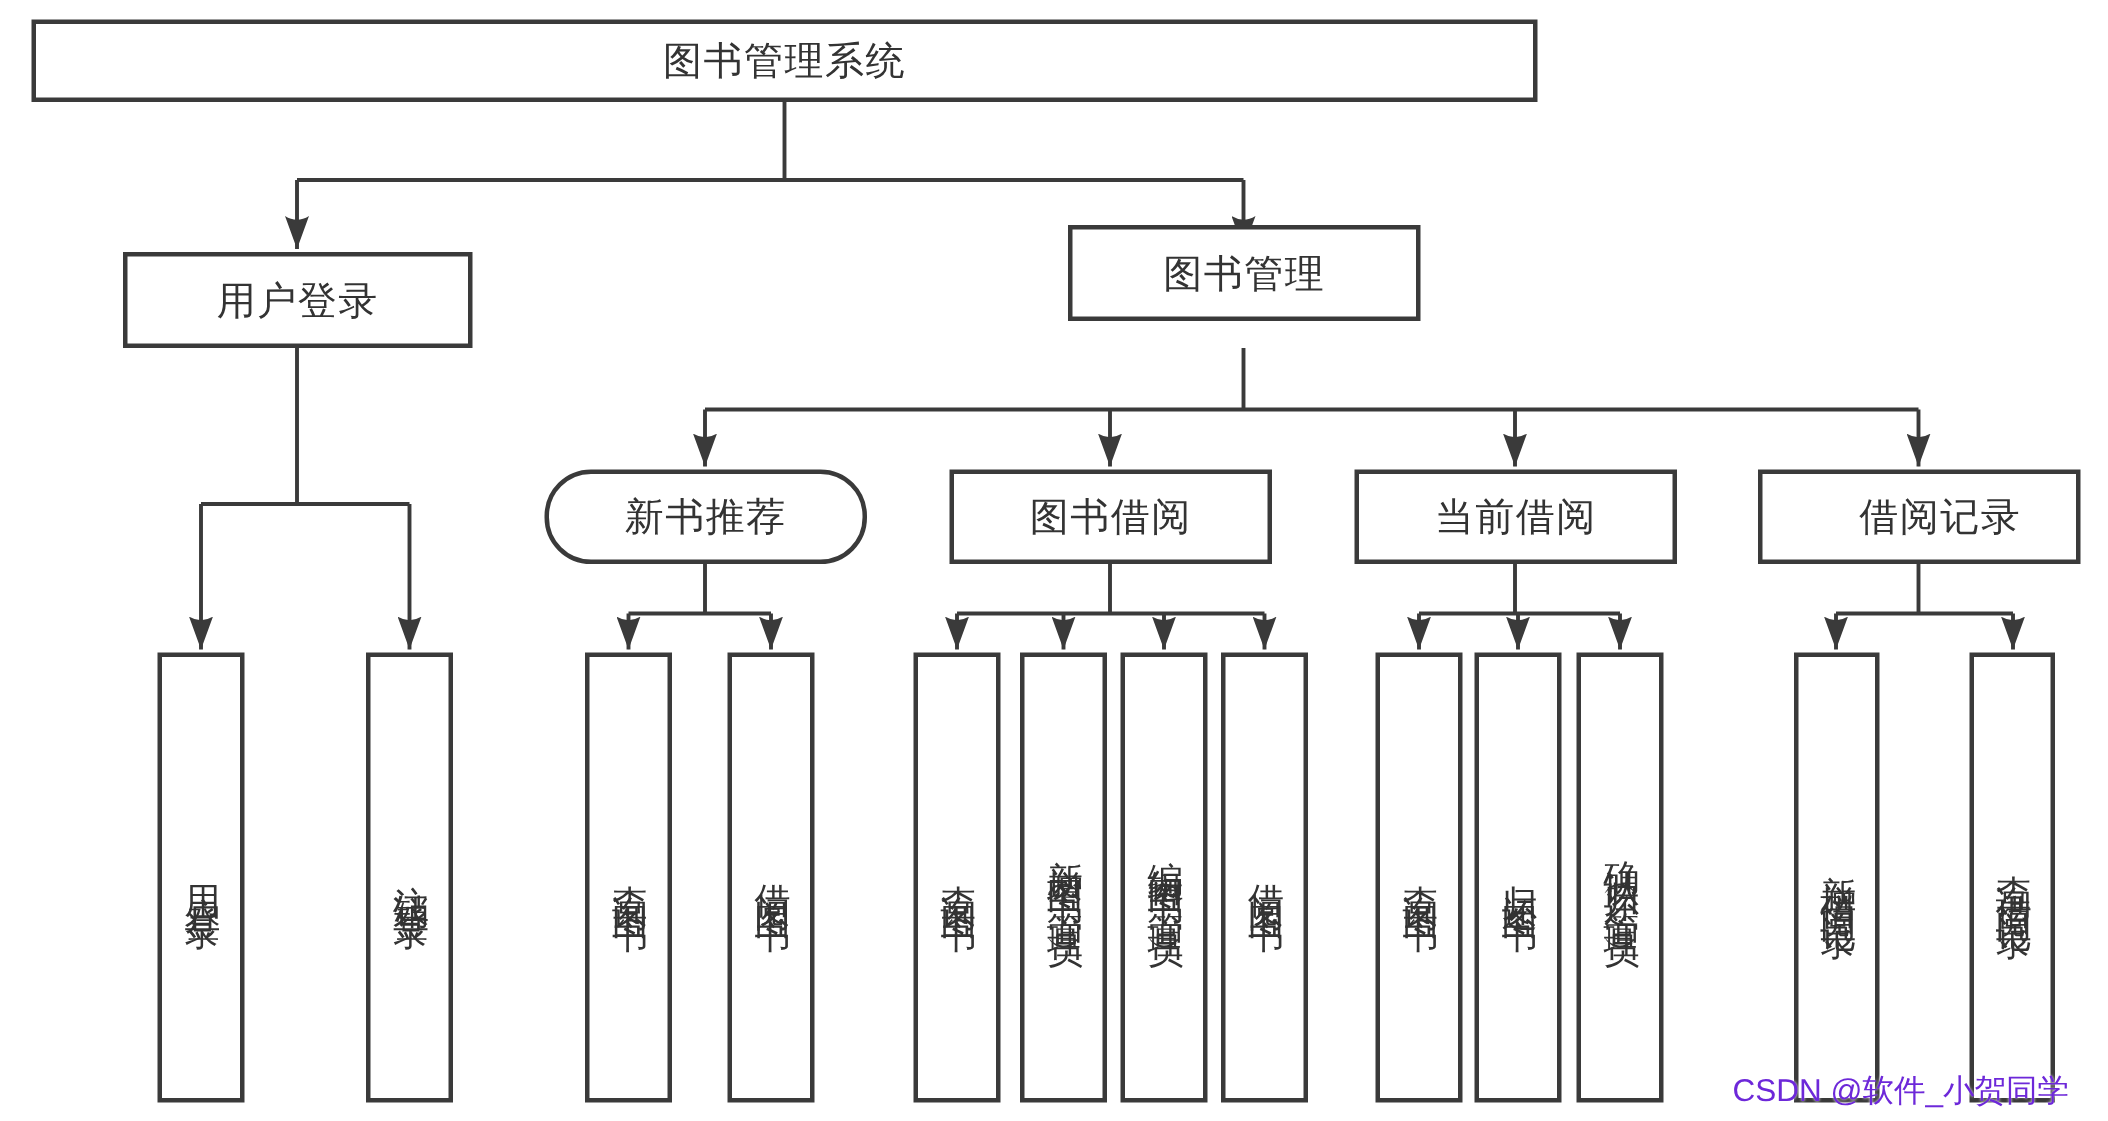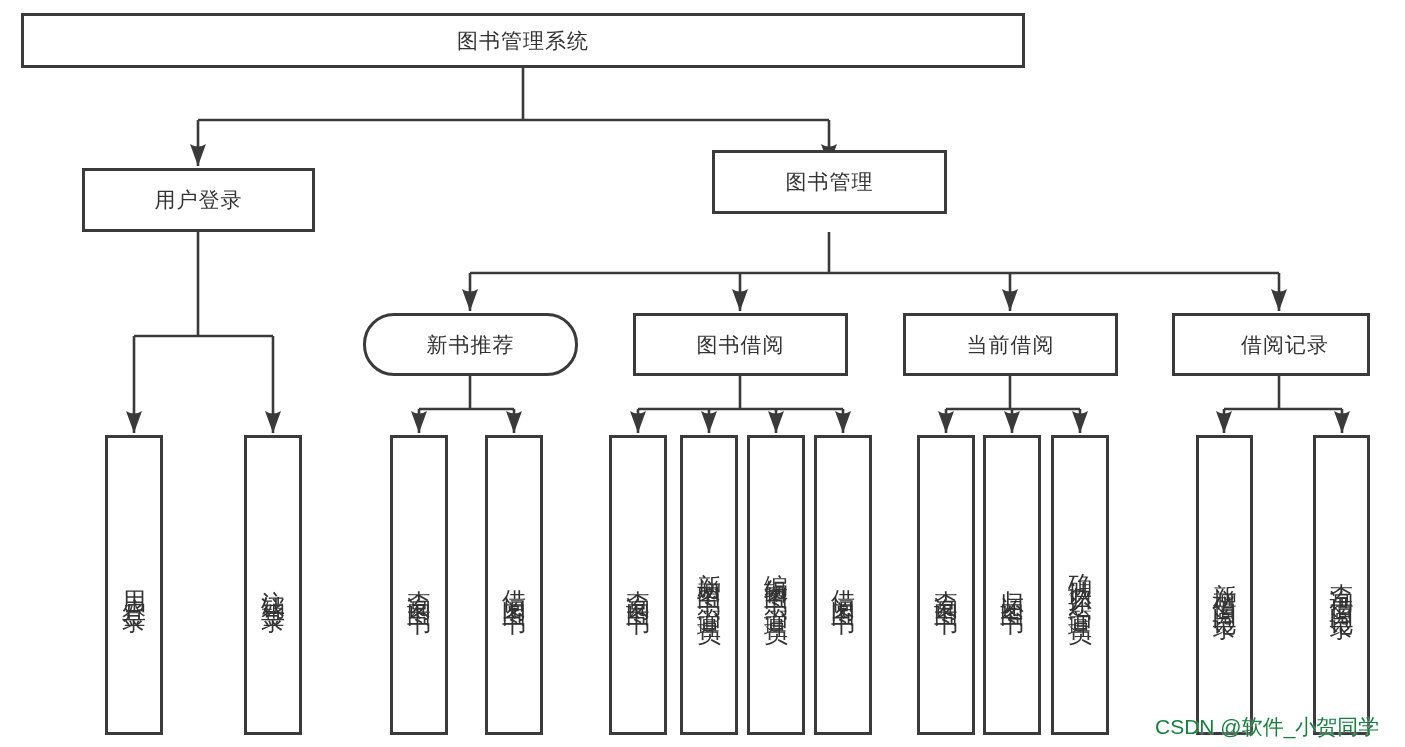--- a/index.html
+++ b/index.html
@@ -17,38 +17,38 @@
     position:absolute;
     background:#ffffff;
     border:3px solid #3a3a3a;
     box-sizing:border-box;
     color:#333333;
     display:flex;
     align-items:center;
     justify-content:center;
   }
   .hbox{
-    font-size:21px;
+    font-size:26px;
     letter-spacing:1px;
     white-space:nowrap;
   }
   .vbox{
     writing-mode:vertical-rl;
     text-orientation:mixed;
     font-size:24px;
     letter-spacing:7px;
     line-height:52px;
     text-align:center;
     color:#333333;
   }
   .watermark{
     position:absolute;
     left:1155px;top:713px;
     font-size:21px;
-    color:#15803d;
+    color:#6d28d9;
     text-shadow:0 0 2px #ffffff;
     white-space:nowrap;
     z-index:5;
   }
 </style>
 </head>
 <body>
 
 <div id="stage">
 
@@ -103,21 +103,21 @@
   </svg>
 
   <div class="node hbox" style="left:21px;top:13px;width:1004px;height:55px;">图书管理系统</div>
 
   <div class="node hbox" style="left:82px;top:168px;width:233px;height:64px;">用户登录</div>
   <div class="node hbox" style="left:712px;top:150px;width:235px;height:64px;">图书管理</div>
 
   <div class="node hbox" style="left:363px;top:313px;width:215px;height:63px;border-radius:31px;">新书推荐</div>
   <div class="node hbox" style="left:903px;top:313px;width:215px;height:63px;">当前借阅</div>
   <div class="node hbox" style="left:633px;top:313px;width:215px;height:63px;">图书借阅</div>
-  <div class="node hbox" style="left:1172px;top:313px;width:198px;height:63px;padding-left:28px;">借阅记录</div>
+  <div class="node hbox" style="left:1172px;top:313px;width:215px;height:63px;padding-left:28px;">借阅记录</div>
 
   <div class="node vbox" style="left:105px;top:435px;width:58px;height:300px;">用户登录</div>
   <div class="node vbox" style="left:244px;top:435px;width:58px;height:300px;">注销登录</div>
 
   <div class="node vbox" style="left:390px;top:435px;width:58px;height:300px;">查询图书</div>
   <div class="node vbox" style="left:485px;top:435px;width:58px;height:300px;">借阅图书</div>
 
   <div class="node vbox" style="left:609px;top:435px;width:58px;height:300px;">查询图书</div>
   <div class="node vbox" style="left:680px;top:435px;width:58px;height:300px;">新增图书（管理员）</div>
   <div class="node vbox" style="left:747px;top:435px;width:58px;height:300px;">编辑图书（管理员）</div>

